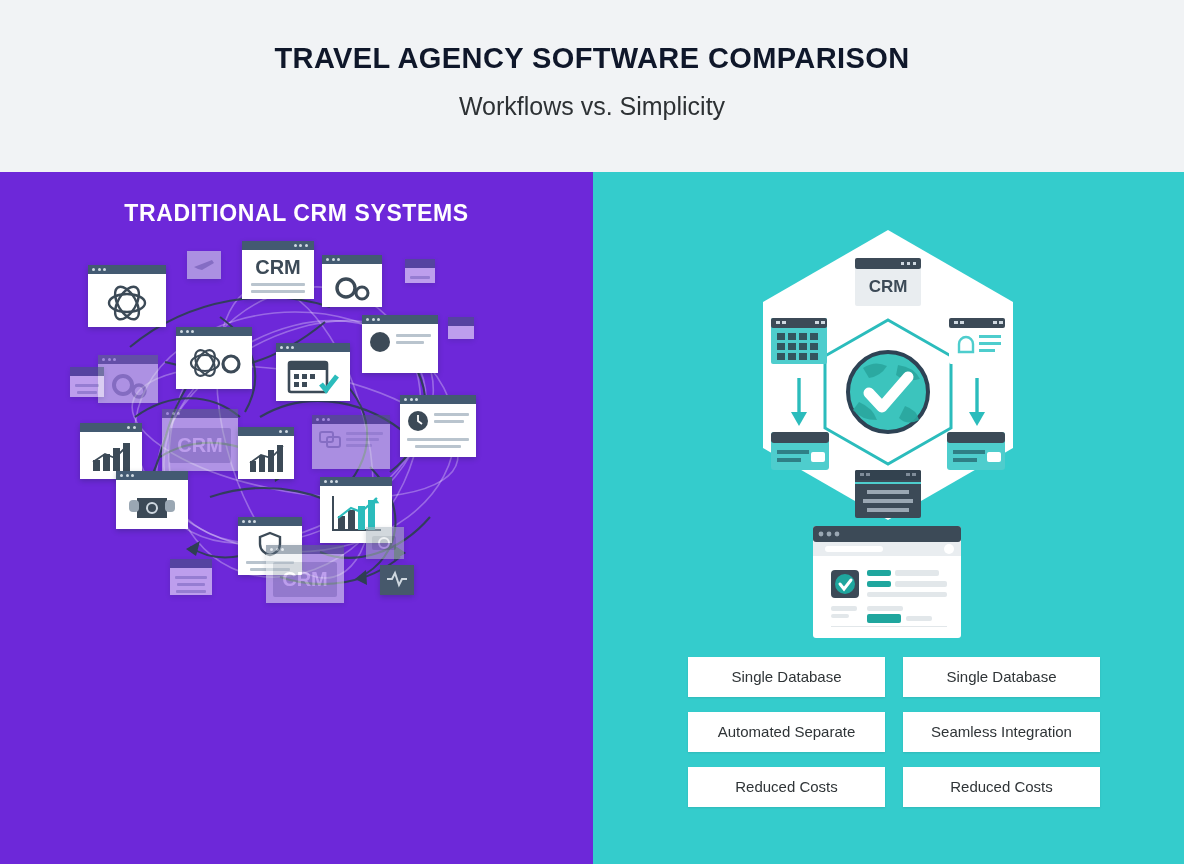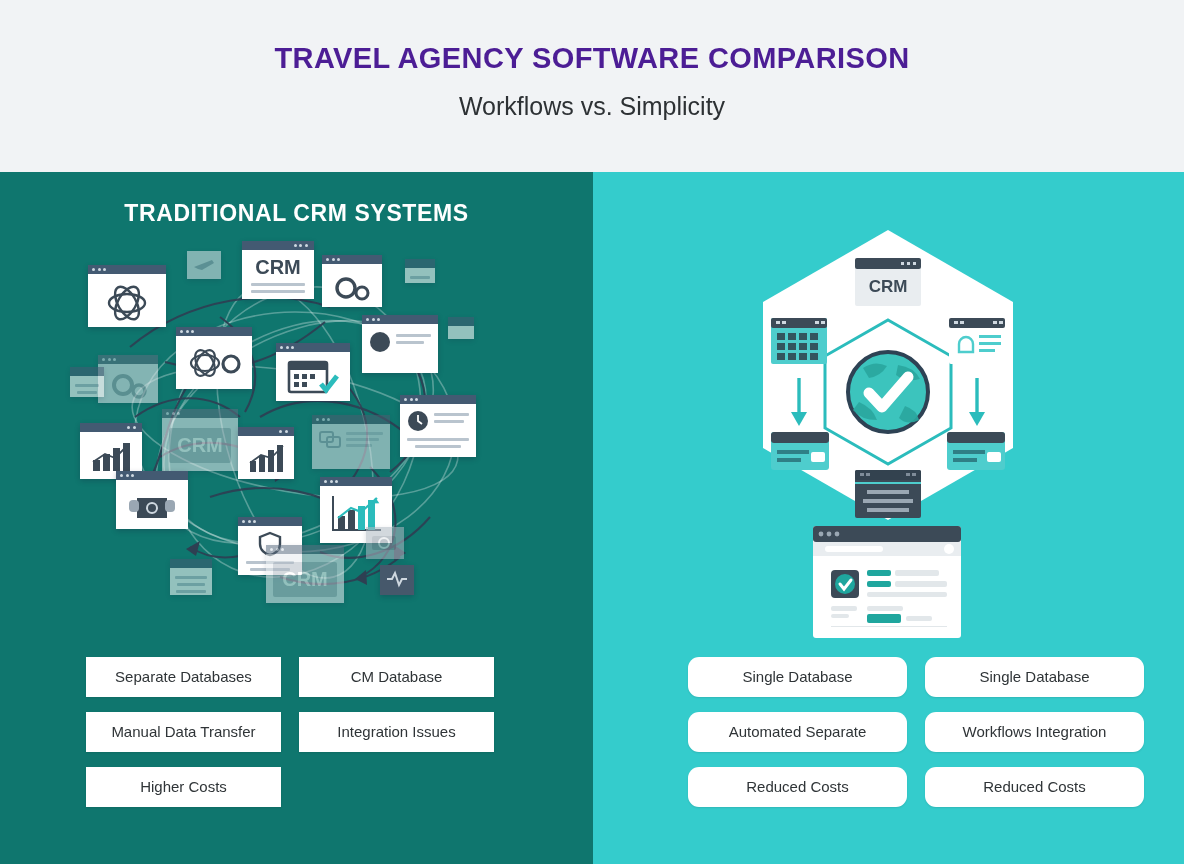--- a/index.html
+++ b/index.html
@@ -12,52 +12,52 @@
 
   
   .header{
     position:absolute;left:0;top:0;width:1184px;height:172px;
     background:#f1f3f5;
     display:flex;flex-direction:column;align-items:center;justify-content:flex-start;
   }
   .header-title{
     margin-top:42px;
     font-size:29px;font-weight:bold;letter-spacing:.4px;
-    color:#4c1d95;text-transform:uppercase;
+    color:#0f172a;text-transform:uppercase;
     font-family:"Liberation Sans", sans-serif;
   }
   .header-subtitle{
     margin-top:17px;
     font-size:25px;font-weight:400;color:#2d3134;
   }
 
   
   .panels{position:absolute;left:0;top:172px;width:1184px;height:692px;display:flex;}
   .panel{position:relative;height:692px;overflow:hidden;}
-  .panel-left{width:593px;background:#0f766e;}
+  .panel-left{width:593px;background:#6d28d9;}
   .panel-right{width:591px;background:#34cccc;}
   .panel-title{
     position:absolute;top:28px;left:0;width:100%;
     text-align:center;color:#ffffff;font-size:23px;font-weight:bold;
     letter-spacing:.6px;text-transform:uppercase;
   }
 
   
   .chips{position:absolute;left:0;width:100%;}
   .chips-left{top:485px;padding-left:86px;}
   .chips-right{top:485px;padding-left:95px;}
   .chip-row{display:flex;margin-bottom:15px;}
   .chip{
     height:40px;line-height:40px;text-align:center;
     background:#ffffff;color:#2f3437;font-size:15px;
     box-shadow:0 1px 2px rgba(0,0,0,.10);
   }
   .chips-left .chip{width:195px;}
   .chips-left .chip + .chip{margin-left:18px;}
-  .chips-right .chip{width:219px;border-radius:11px;}
+  .chips-right .chip{width:197px;}
   .chips-right .chip + .chip{margin-left:18px;}
 
   
   .left-art{position:absolute;left:70px;top:55px;width:450px;height:400px;}
   .win{position:absolute;background:#ffffff;box-shadow:0 2px 5px rgba(20,35,60,.28);}
   .win .bar{height:9px;background:#435a72;display:flex;align-items:center;padding:0 4px;}
   .win .dot{width:3px;height:3px;border-radius:50%;background:#cfd9e2;margin-right:2.5px;}
   .win .bodyc{padding:6px 7px;}
   .win.fade{opacity:.55;}
   .crm-txt{font-size:20px;font-weight:bold;color:#3c4a57;text-align:center;}
@@ -442,33 +442,20 @@
 
         <div class="win" style="left:310px;top:338px;width:34px;height:30px;background:#46586b;">
           <div class="bodyc" style="padding:5px;">
             <svg width="24" height="18" viewBox="0 0 24 18">
               <path d="M2 9 h5 l3 -6 l4 12 l3 -6 h5" fill="none" stroke="#cfd8e0" stroke-width="2"></path>
             </svg>
           </div>
         </div>
       </div>
 
-      <div class="chips chips-left">
-        <div class="chip-row">
-          <div class="chip">Separate Databases</div>
-          <div class="chip">CM Database</div>
-        </div>
-        <div class="chip-row">
-          <div class="chip">Manual Data Transfer</div>
-          <div class="chip">Integration Issues</div>
-        </div>
-        <div class="chip-row">
-          <div class="chip">Higher Costs</div>
-        </div>
-      </div>
     </div>
 
     <div class="panel panel-right">
 
       <div class="right-art">
         <svg width="330" height="420" viewBox="0 0 330 420">
 
           <polygon points="165,10 290,82 290,228 165,300 40,228 40,82" fill="#ffffff"></polygon>
 
           <polygon points="165,100 228,136 228,208 165,244 102,208 102,136" fill="none" stroke="#2bbcbc" stroke-width="3"></polygon>
@@ -616,21 +603,21 @@
         </svg>
       </div>
 
       <div class="chips chips-right">
         <div class="chip-row">
           <div class="chip">Single Database</div>
           <div class="chip">Single Database</div>
         </div>
         <div class="chip-row">
           <div class="chip">Automated Separate</div>
-          <div class="chip">Workflows Integration</div>
+          <div class="chip">Seamless Integration</div>
         </div>
         <div class="chip-row">
           <div class="chip">Reduced Costs</div>
           <div class="chip">Reduced Costs</div>
         </div>
       </div>
     </div>
   </div>
 </div>
 

